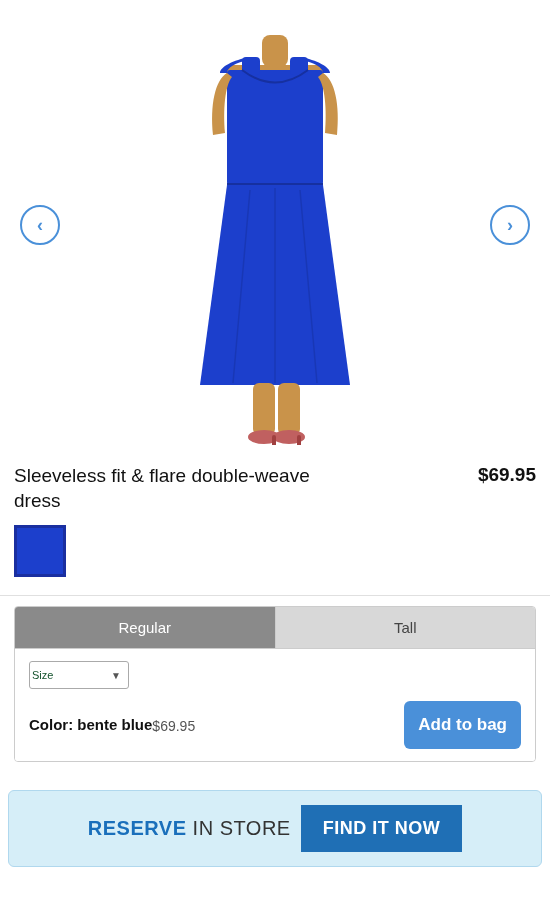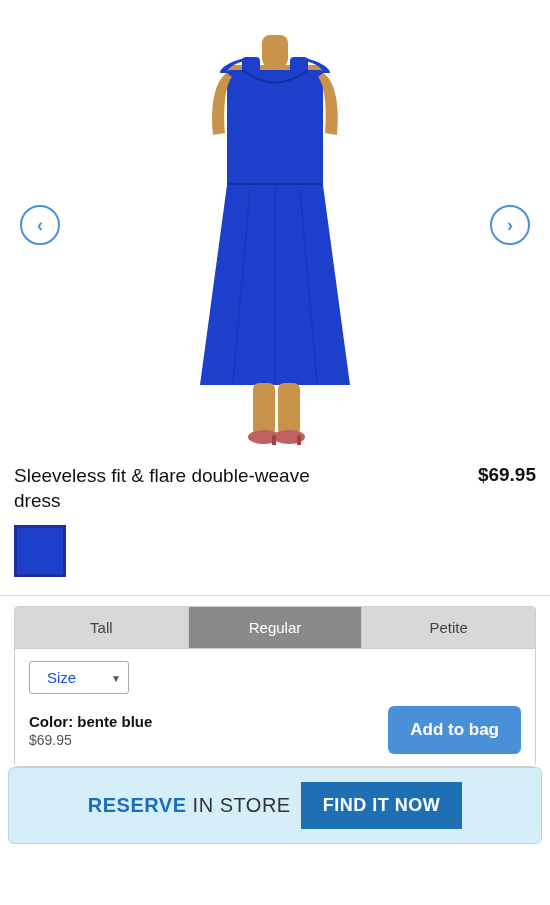--- a/index.html
+++ b/index.html
@@ -133,23 +133,23 @@
     .size-select-row {
       margin-bottom: 12px;
     }
 
     .size-select {
       appearance: none;
       -webkit-appearance: none;
       background: #fff;
       border: 1px solid #aaa;
       border-radius: 3px;
-      padding: 7px 28px 7px 17px;
-      font-size: 15px;
-      color: #1d4ed8;
+      padding: 7px 28px 7px 2px;
+      font-size: 11px;
+      color: #14532d;
       cursor: pointer;
       position: relative;
       min-width: 100px;
     }
 
     .size-select-wrapper {
       position: relative;
       display: inline-block;
     }
     .size-select-wrapper::after {
@@ -164,21 +164,21 @@
     }
 
     .add-to-bag-row {
       display: flex;
       align-items: center;
       justify-content: space-between;
     }
 
     .color-price-info {
       display: flex;
-      flex-direction: column;
+      flex-direction: row;
     }
 
     .color-label {
       font-size: 15px;
       color: #444;
     }
     .color-label span {
       font-weight: bold;
       color: #111;
     }
@@ -187,30 +187,30 @@
       font-size: 14px;
       color: #555;
       margin-top: 2px;
     }
 
     .add-to-bag-btn {
       background: #4a90d9;
       color: #fff;
       border: none;
       border-radius: 6px;
-      padding: 14px 22px;
+      padding: 14px 14px;
       font-size: 17px;
       font-weight: bold;
       cursor: pointer;
       white-space: nowrap;
     }
 
     
     .reserve-banner {
-      margin: 0 8px 8px 8px;
+      margin: 28px 8px 8px 8px;
       background: #d6eef8;
       border: 1px solid #b0d8ee;
       border-radius: 6px;
       display: flex;
       align-items: center;
       justify-content: center;
       padding: 14px 16px;
       gap: 10px;
     }
 
@@ -294,23 +294,22 @@
     <div class="product-title">Sleeveless fit &amp; flare double-weave dress</div>
     <div class="product-price">$69.95</div>
   </div>
   <div class="color-swatch-row">
     <div class="color-swatch" style="background:#1c3fcc; border-color:#1a2fa0;"></div>
   </div>
 </div>
 
 <div class="options-section">
   <div class="tabs-row">
+    <div class="tab active">Regular</div>
     <div class="tab">Tall</div>
-    <div class="tab active">Regular</div>
-    <div class="tab">Petite</div>
   </div>
   <div class="options-body">
     <div class="size-select-row">
       <div class="size-select-wrapper">
         <select class="size-select">
           <option>Size</option>
           <option>0</option>
           <option>2</option>
           <option>4</option>
           <option>6</option>

